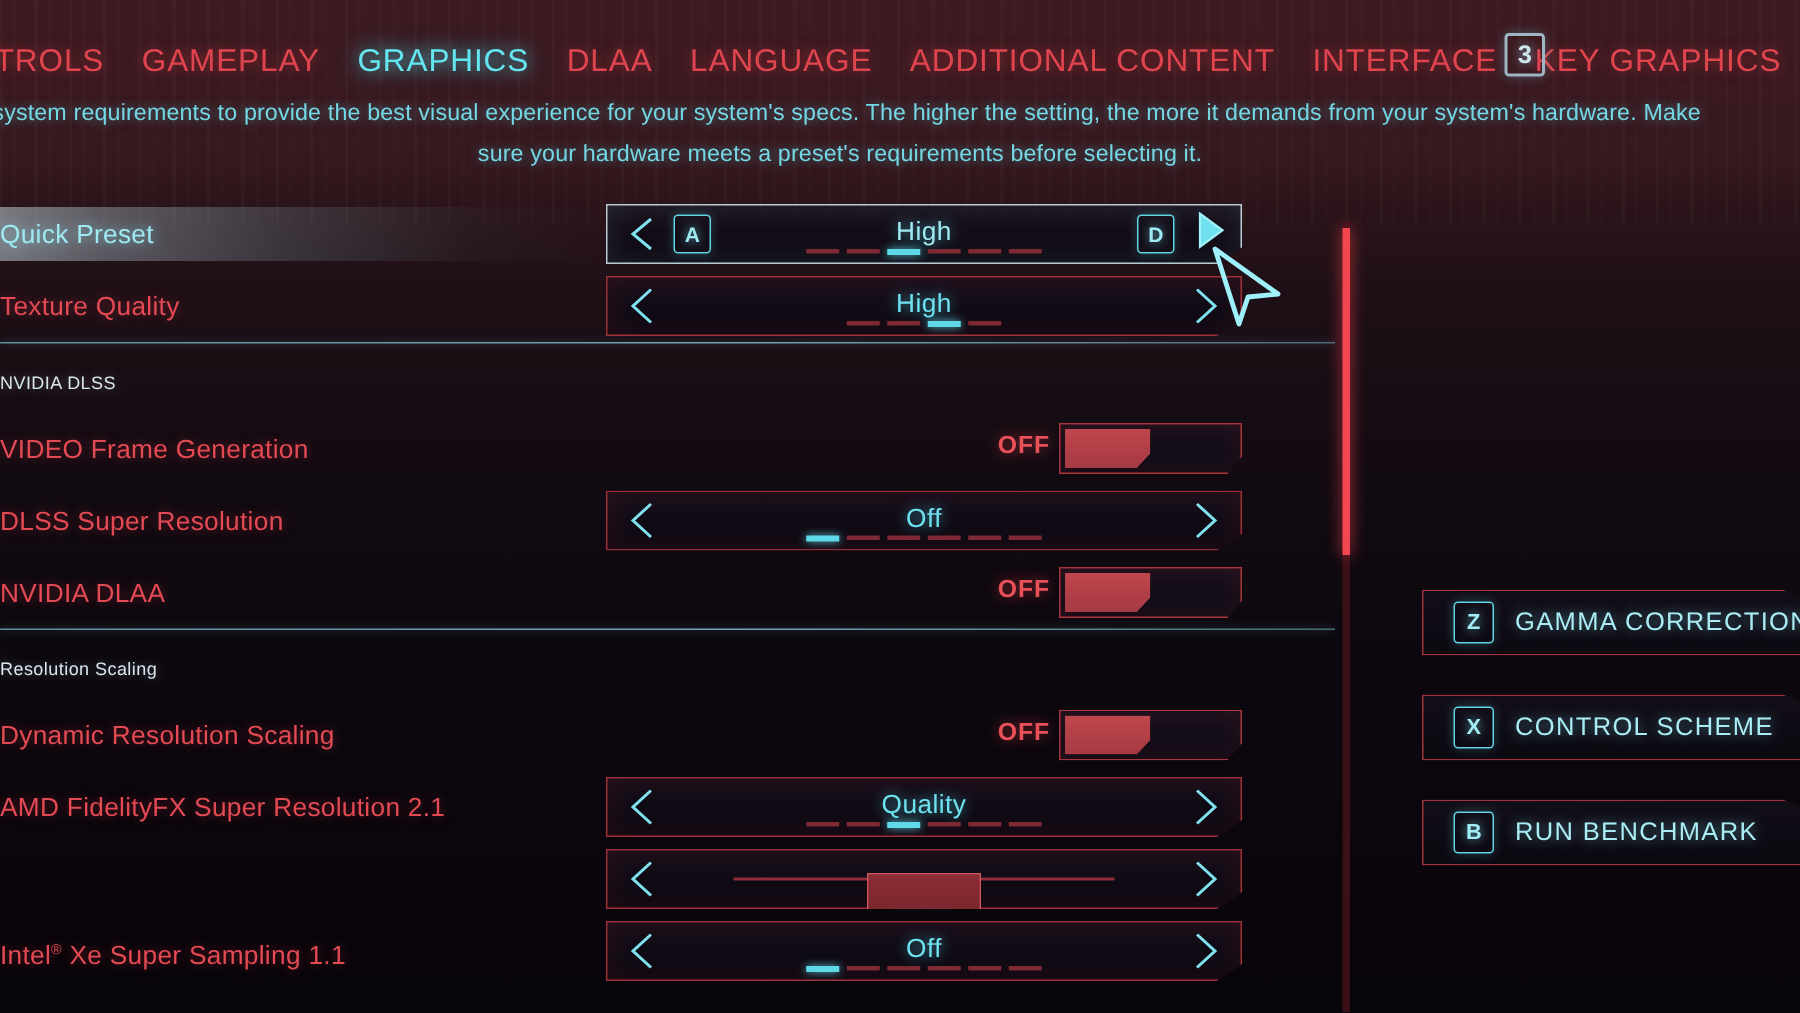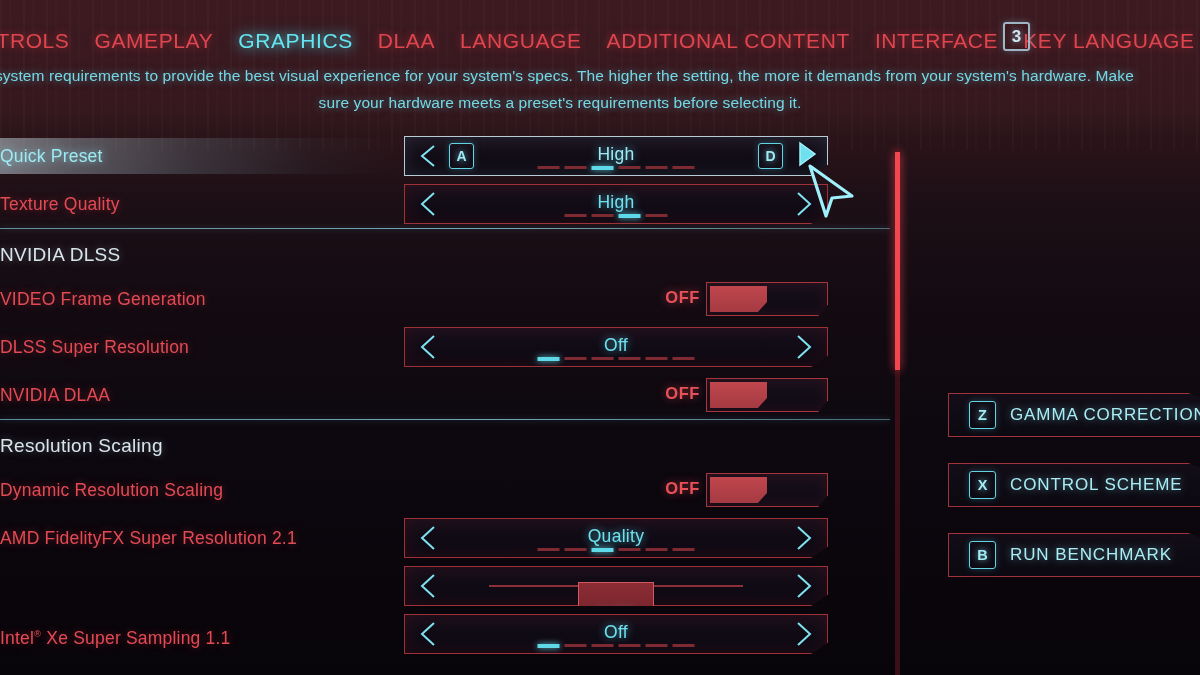--- a/index.html
+++ b/index.html
@@ -169,21 +169,21 @@
     letter-spacing:.5px;
   }
 
   
   .divider{
     position:relative; height:1px; margin:0; width:890px;
     background:linear-gradient(90deg, rgba(120,185,200,.75) 0%, rgba(130,195,210,.85) 55%, rgba(120,185,200,.55) 100%);
     box-shadow:0 0 6px rgba(110,190,210,.45);
   }
   .grouphdr{
-    height:46px; line-height:52px; font-size:19px;
+    height:46px; line-height:52px; font-size:12px;
     color:#d8e6ec; text-shadow:0 0 8px rgba(190,225,240,.35);
     letter-spacing:.3px;
   }
 
   
   .scrolltrack{
     position:absolute; left:895px; top:148px; width:5px; height:527px;
     background:#3a1016;
   }
   .scrollthumb{
@@ -228,21 +228,21 @@
 <div id="screen">
 
   <div class="tabbar">
     <div class="tab">CONTROLS</div>
     <div class="tab">GAMEPLAY</div>
     <div class="tab active">GRAPHICS</div>
     <div class="tab">DLAA</div>
     <div class="tab">LANGUAGE</div>
     <div class="tab">ADDITIONAL CONTENT</div>
     <div class="tab">INTERFACE</div>
-    <div class="tab">KEY LANGUAGE</div>
+    <div class="tab">KEY GRAPHICS</div>
   </div>
   <div class="keycap3">3</div>
 
   <div class="desc">t system requirements to provide the best visual experience for your system's specs. The higher the setting, the more it demands from your system's hardware. Make sure your hardware meets a preset's requirements before selecting it.</div>
 
   <div class="list">
 
     <div class="row selected">
       <div class="selbg"></div>
       <div class="rowlabel">Quick Preset</div>

